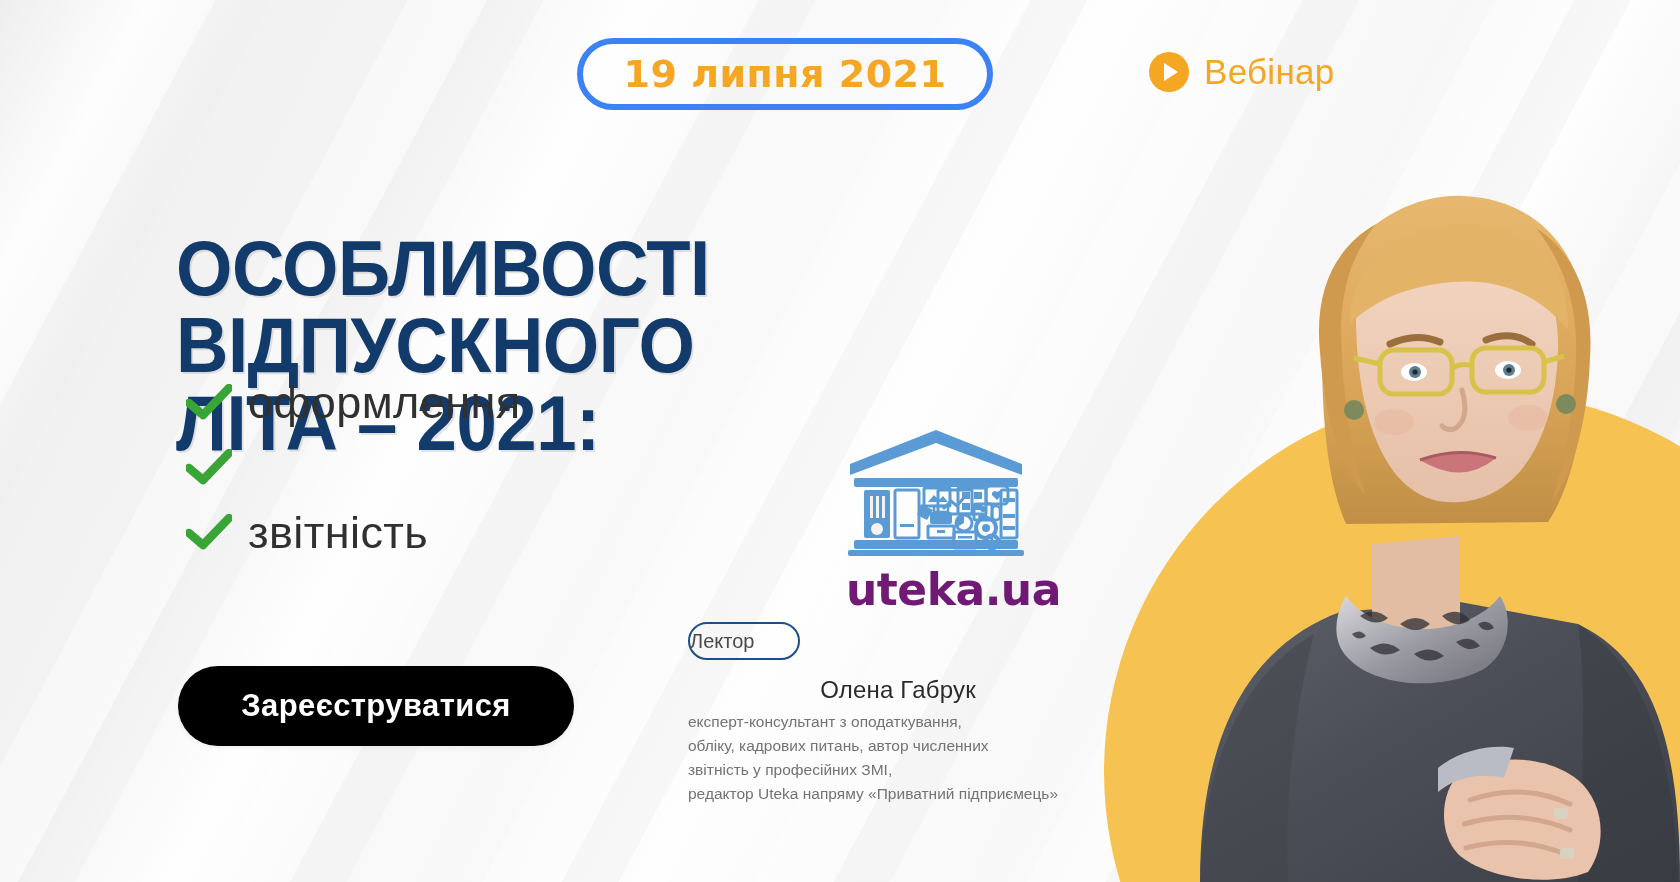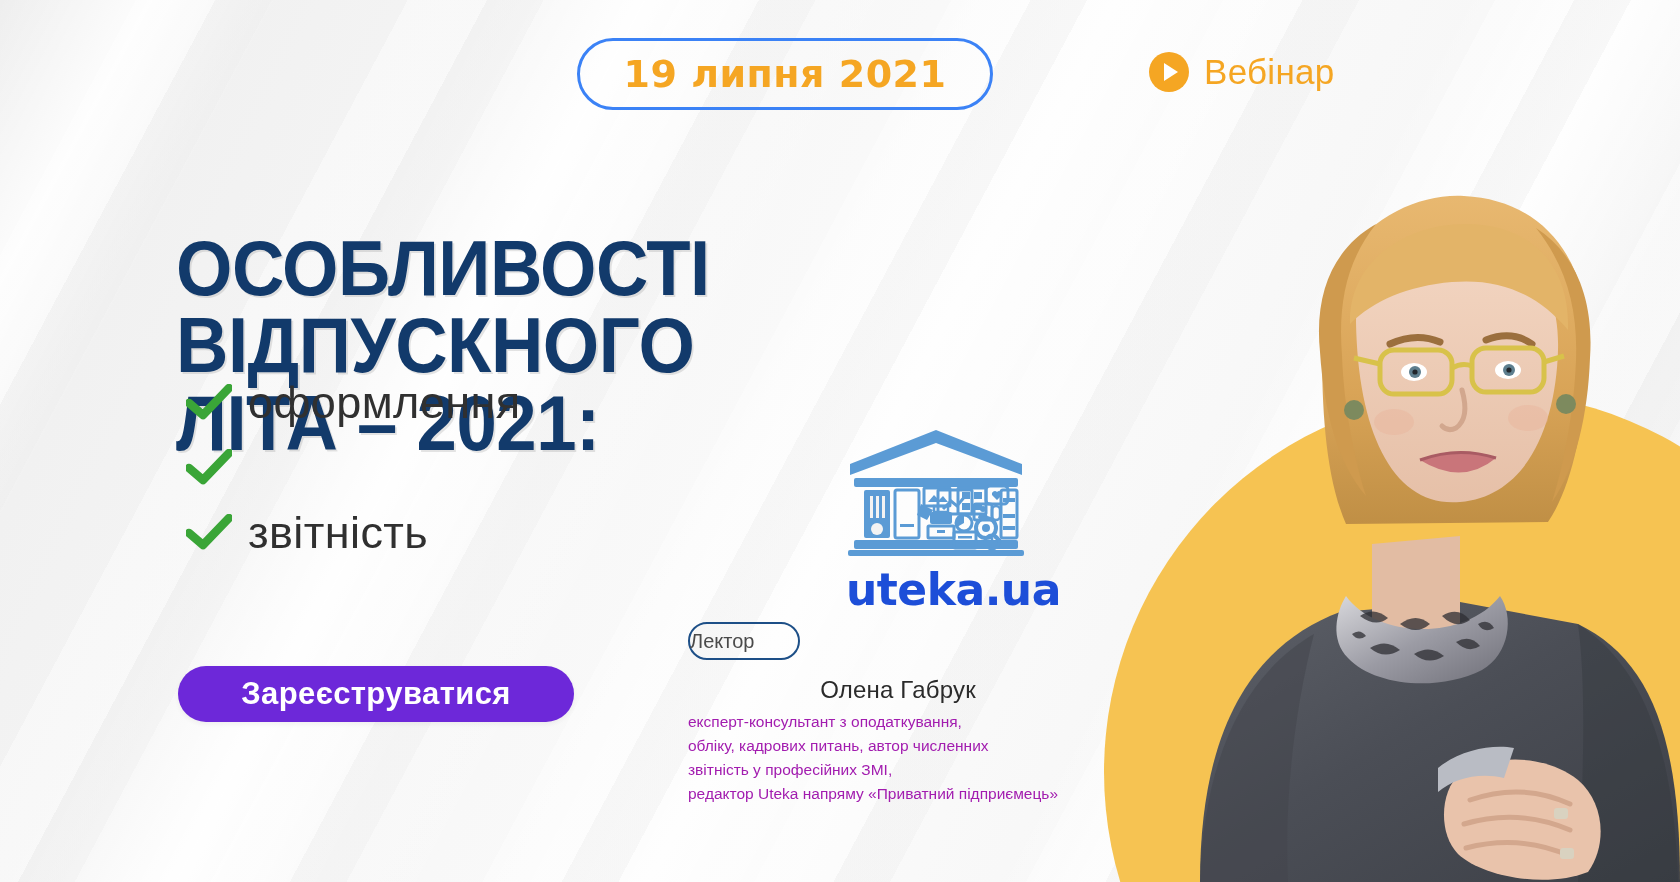--- a/index.html
+++ b/index.html
@@ -50,21 +50,21 @@
 
   
   .amber-circle{
     position:absolute;left:1104px;top:392px;width:760px;height:760px;
     border-radius:50%;background:#f6c352;
   }
 
   
   .date-pill{
     position:absolute;left:577px;top:38px;width:416px;height:72px;
-    border:3px solid #3b82f6;border-radius:40px;
+    border:6px solid #3b82f6;border-radius:40px;
     display:flex;align-items:center;justify-content:center;
     box-sizing:border-box;background:transparent;
   }
   .date-pill span{
     color:#f5a623;font-size:38px;font-weight:bold;letter-spacing:.5px;
     font-family:"DejaVu Sans",sans-serif;
   }
 
   .webinar-tag{
     position:absolute;left:1149px;top:52px;
@@ -103,53 +103,53 @@
   .check{width:62px;flex:0 0 62px;display:flex;align-items:center;}
   .check svg{display:block;}
   .bullet .btext{
     font-size:45px;color:#303030;font-weight:400;
     font-family:"Liberation Sans","DejaVu Sans",sans-serif;
     letter-spacing:.4px;
   }
 
   
   .cta{
-    position:absolute;left:178px;top:666px;width:396px;height:56px;
-    background:#6d28d9;border-radius:40px;border:none;cursor:pointer;
+    position:absolute;left:178px;top:666px;width:396px;height:80px;
+    background:#000000;border-radius:40px;border:none;cursor:pointer;
     display:flex;align-items:center;justify-content:center;padding:0;
     box-shadow:0 2px 5px rgba(0,0,0,.06);
   }
   .cta span{
     color:#ffffff;font-size:31px;font-weight:bold;letter-spacing:.4px;
     font-family:"Liberation Sans",sans-serif;
   }
 
   
   .logo-block{position:absolute;left:846px;top:428px;width:180px;text-align:center;}
   .logo-word{
-    margin-top:4px;color:#1d4ed8;font-size:44px;font-weight:bold;
+    margin-top:4px;color:#701a75;font-size:44px;font-weight:bold;
     letter-spacing:-.5px;font-family:"DejaVu Sans",sans-serif;
   }
 
   
   .lector-pill{
     position:absolute;left:688px;top:622px;width:112px;height:38px;
     border:2px solid #1d4f87;border-radius:20px;box-sizing:border-box;
     display:flex;align-items:center;justify-content:flex-start;background:transparent;
   }
   .lector-pill span{color:#4a4a4a;font-size:20px;font-family:"Liberation Sans",sans-serif;}
 
   .lector-name{
     position:absolute;left:688px;top:676px;width:420px;
     color:#2b2b2b;font-size:24px;font-weight:normal;text-align:center;
     font-family:"Liberation Sans",sans-serif;letter-spacing:.2px;
   }
   .lector-desc{
     position:absolute;left:688px;top:710px;width:420px;
-    color:#a21caf;font-size:15.5px;line-height:1.55;text-align:left;
+    color:#737373;font-size:15.5px;line-height:1.55;text-align:left;
     font-family:"Liberation Sans",sans-serif;
   }
   .lector-desc div{white-space:nowrap;}
 
   
   .photo{
     position:absolute;left:1108px;top:172px;width:572px;height:710px;
     overflow:hidden;
   }
   .photo svg{display:block;}

